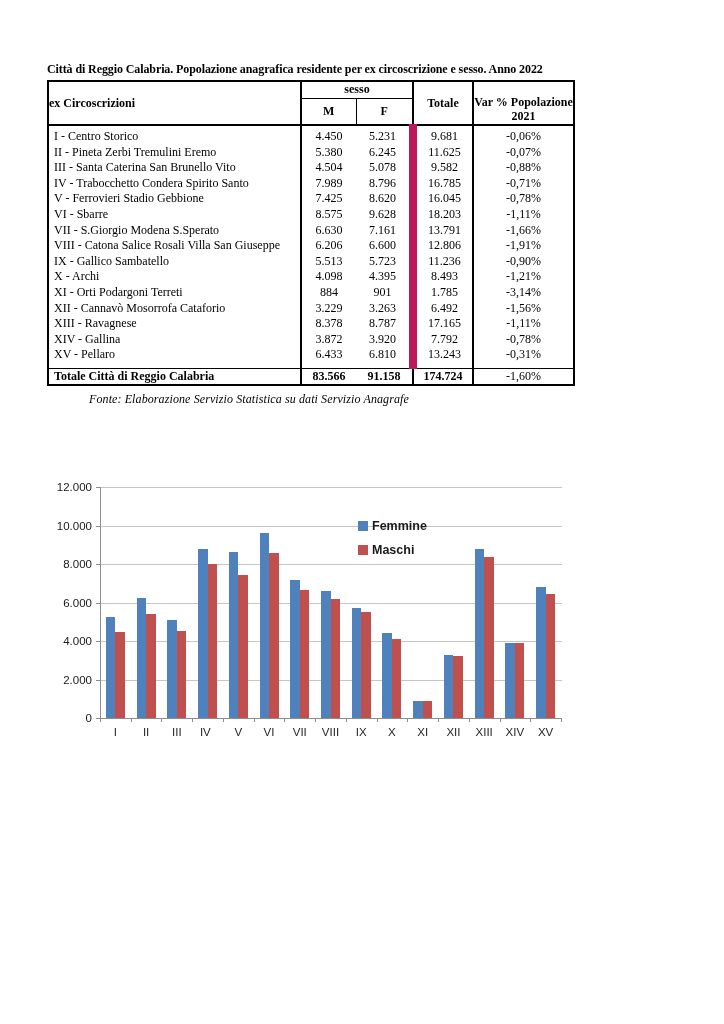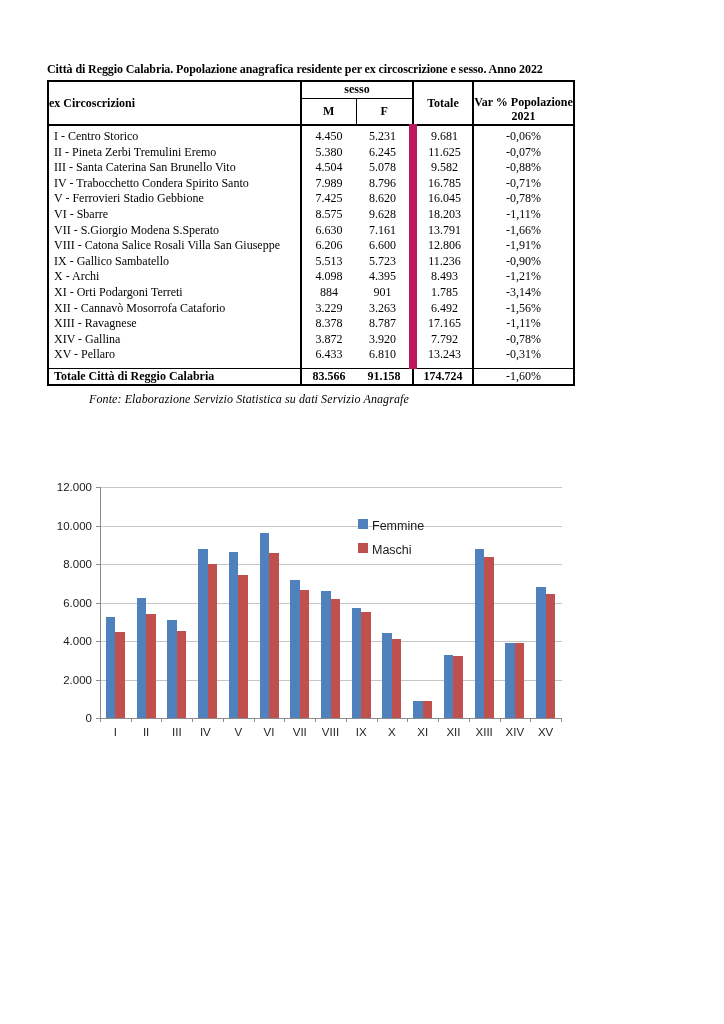--- a/index.html
+++ b/index.html
@@ -69,21 +69,21 @@
   .chart .ylabel   {
     position: absolute; width: 52px; text-align: right;
     font-size: 11.5px; color: #1a1a1a; line-height: 14px;
   }
   .chart .xlabel   {
     position: absolute; text-align: center;
     font-size: 11.5px; color: #262626; line-height: 14px;
   }
   .chart .bar      { position: absolute; }
   .chart .legend   { position: absolute; left: 318px; top: 51px; }
-  .chart .legend-item { display: flex; align-items: flex-start; margin-bottom: 10px; }
+  .chart .legend-item { display: flex; align-items: center; margin-bottom: 10px; font-weight: bold; }
   .chart .legend-marker { width: 10px; height: 10px; margin-right: 4px; }
   .chart .legend-label { font-size: 12.5px; color: #1a1a1a; }
 </style>
 </head>
 <body>
 
 <div class="doc-title">Città di Reggio Calabria. Popolazione  anagrafica residente per ex circoscrizione e sesso. Anno 2022</div>
 
 <table class="pop-table">
   <colgroup>

